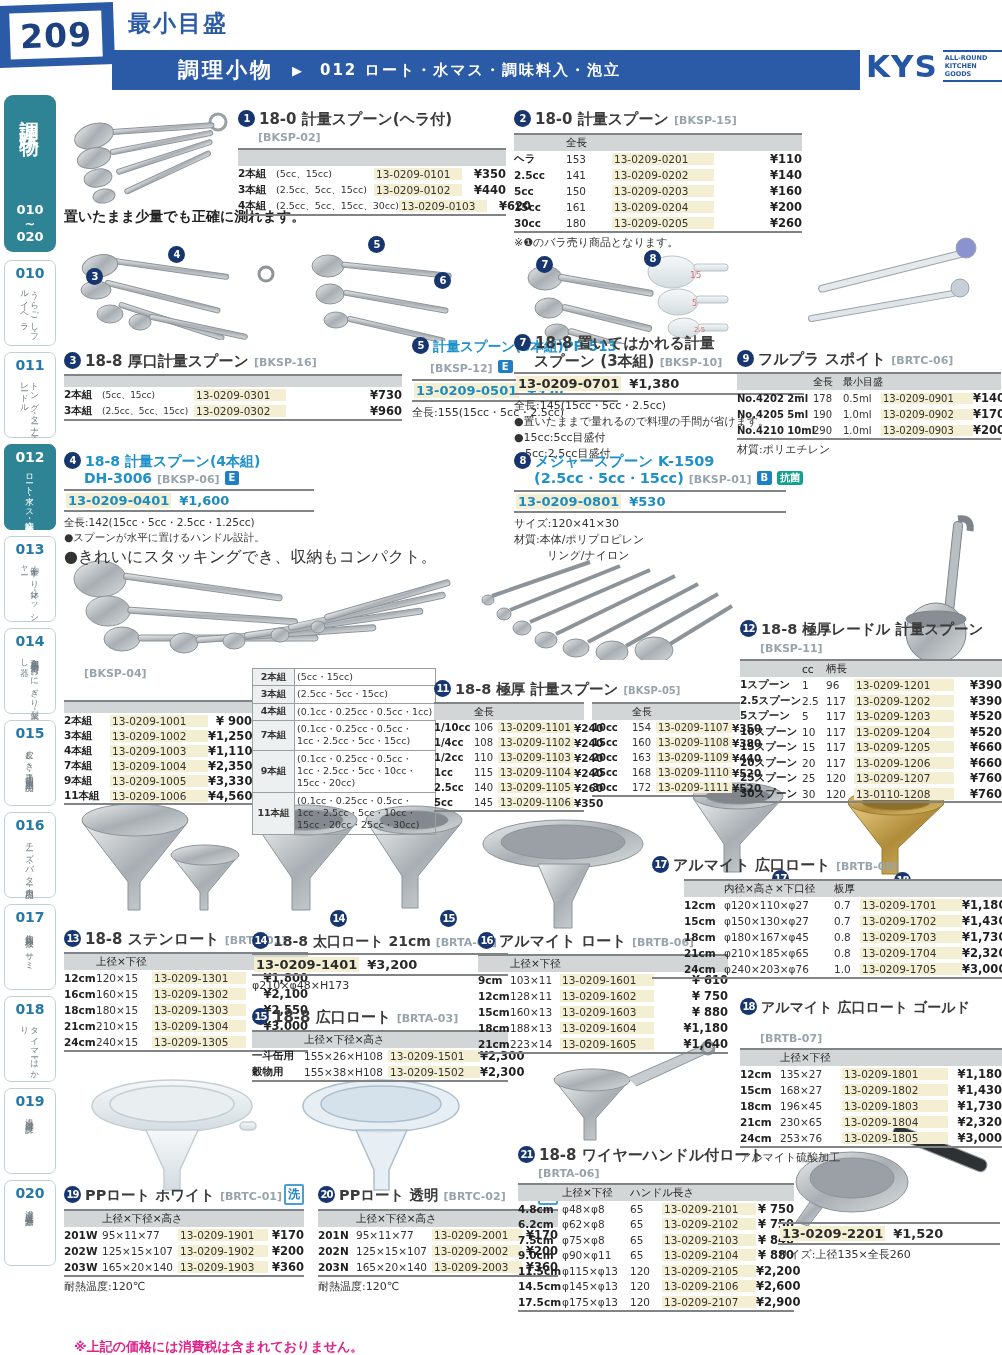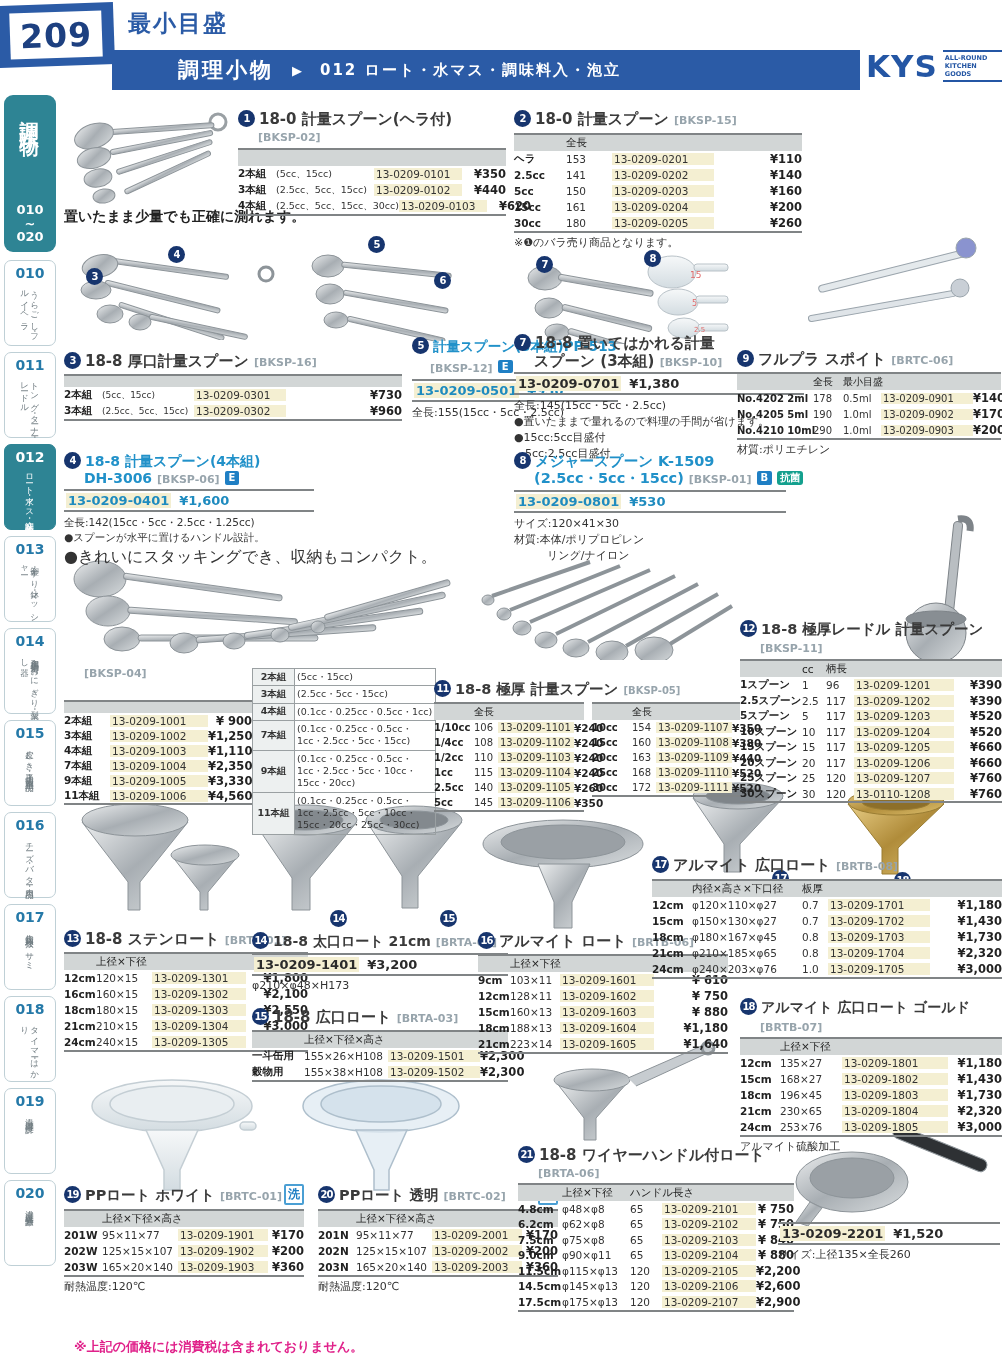--- a/index.html
+++ b/index.html
@@ -54,21 +54,21 @@
   .g-p3{grid-template-columns:38px 92px 92px 1fr;}
   .g-p3 .cnt{font-size:9px;}
   .g-p9{grid-template-columns:76px 30px 38px 92px 1fr;font-size:10px;}
   .g-p10{grid-template-columns:46px 98px 1fr;}
   .g-p11{grid-template-columns:40px 24px 76px 1fr;font-size:10px;}
   .g-p11 .price{font-size:10.5px;}
   .g-p12{grid-template-columns:62px 24px 28px 100px 1fr;}
   .g-p13{grid-template-columns:32px 56px 94px 1fr;}
   .g-p15{grid-template-columns:52px 84px 92px 1fr;}
   .g-p16{grid-template-columns:32px 50px 94px 1fr;}
-  .g-p17{grid-template-columns:40px 110px 26px 102px 1fr;}
+  .g-p17{grid-template-columns:40px 110px 26px 102px 1fr;margin-left:32px;}
   .g-p18{grid-template-columns:40px 62px 106px 1fr;}
   .g-p19{grid-template-columns:38px 76px 90px 1fr;}
   .g-p21{grid-template-columns:44px 68px 32px 94px 1fr;}
   .cpline{border-top:2px solid #808486;border-bottom:2px solid #808486;padding:2px 0 2px 2px;font-size:13px;font-weight:800;color:#2a2a2a;white-space:nowrap;}
   .cpline .ocode{background:#f4efd2;padding:0 2px;margin-right:8px;}
   .cpline.blue,.cpline.blue .ocode{color:#1e8bbf;}
   .spec{font-size:11px;color:#333;line-height:1.45;white-space:nowrap;}
   .note{font-size:11px;color:#333;margin-top:2px;}
   .sgrid{border:1px solid #9aa0a2;border-bottom:none;}
   .srow{display:grid;grid-template-columns:42px 1fr;border-bottom:1px solid #9aa0a2;font-size:9.5px;color:#333;}
@@ -954,21 +954,21 @@
             <span class="cnt">1.0</span>
             <span class="code">13-0209-1705</span>
             <span class="price">¥3,000</span>
         </div>
         </div>
     </div>
   </div>
 
   <div class="prod" style="left:740px;top:998px;width:262px">
     <div class="ptitle" style="font-size:14px"><span class="cnum">18</span><span>アルマイト 広口ロート ゴールド</span></div>
-    <div class="pcode" style="margin:5px 0 3px 20px">[BRTB-07]</div>
+    <div class="pcode" style="margin:16px 0 3px 20px">[BRTB-07]</div>
     <div class="tbl">
       <div class="trow thead g-p18">
           <span></span>
           <span>上径×下径</span>
           <span></span>
           <span></span>
         </div>
       <div>
           <div class="trow g-p18">
           <span class="name">12cm</span>

